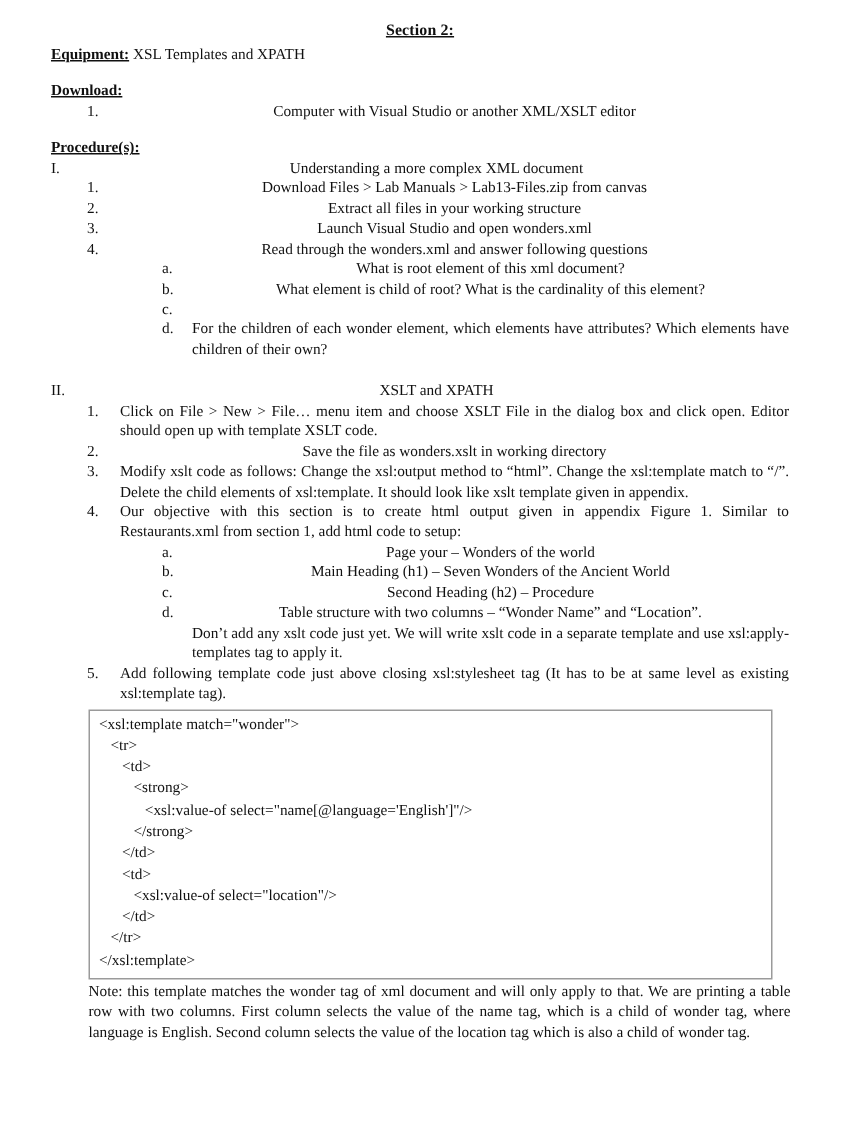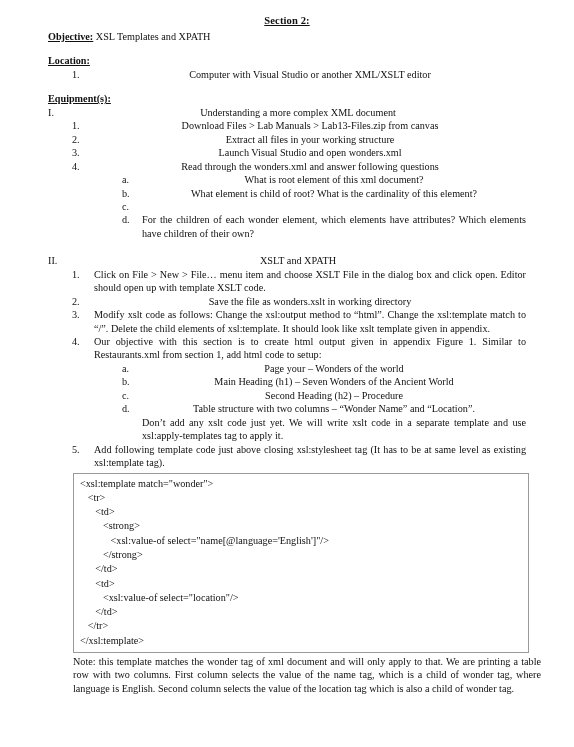--- a/index.html
+++ b/index.html
@@ -14,21 +14,21 @@
     color: #101010;
     font-size: 10.2px;
     line-height: 1.32;
     overflow: hidden;
   }
   .page {
     position: relative;
     width: 574px;
     height: 686px;
     box-sizing: border-box;
-    padding: 14px 48px 0 48px;
+    padding: 14px 48px 0 34px;
   }
   .center-head {
     text-align: center;
     font-weight: bold;
     text-decoration: underline;
     font-size: 10.6px;
     margin: 0 0 2px 0;
     letter-spacing: 0.1px;
   }
   .lbl {
@@ -89,34 +89,34 @@
     text-align: justify;
   }
 </style>
 </head>
 <body>
 
 <div class="page">
 
   <div class="center-head">Section 2:</div>
 
-  <p class="para"><span class="lbl">Objective:</span><span> XSL Templates and XPATH</span></p>
+  <p class="para"><span class="lbl">Equipment:</span><span> XSL Templates and XPATH</span></p>
 
   <div class="gap-md"></div>
 
-  <p class="para"><span class="lbl">Location:</span></p>
+  <p class="para"><span class="lbl">Download:</span></p>
 
   <div class="row lvl-num">
     <span class="mk">1.</span>
     <span class="bd nojust">Computer with Visual Studio or another XML/XSLT editor</span>
   </div>
 
   <div class="gap-md"></div>
 
-  <p class="para"><span class="lbl">Equipment(s):</span></p>
+  <p class="para"><span class="lbl">Procedure(s):</span></p>
 
   <div class="row lvl-roman">
     <span class="mk">I.</span>
     <span class="bd nojust">Understanding a more complex XML document</span>
   </div>
 
   <div class="row lvl-num">
     <span class="mk">1.</span>
     <span class="bd nojust">Download Files &gt; Lab Manuals &gt; Lab13-Files.zip from canvas</span>
   </div>

